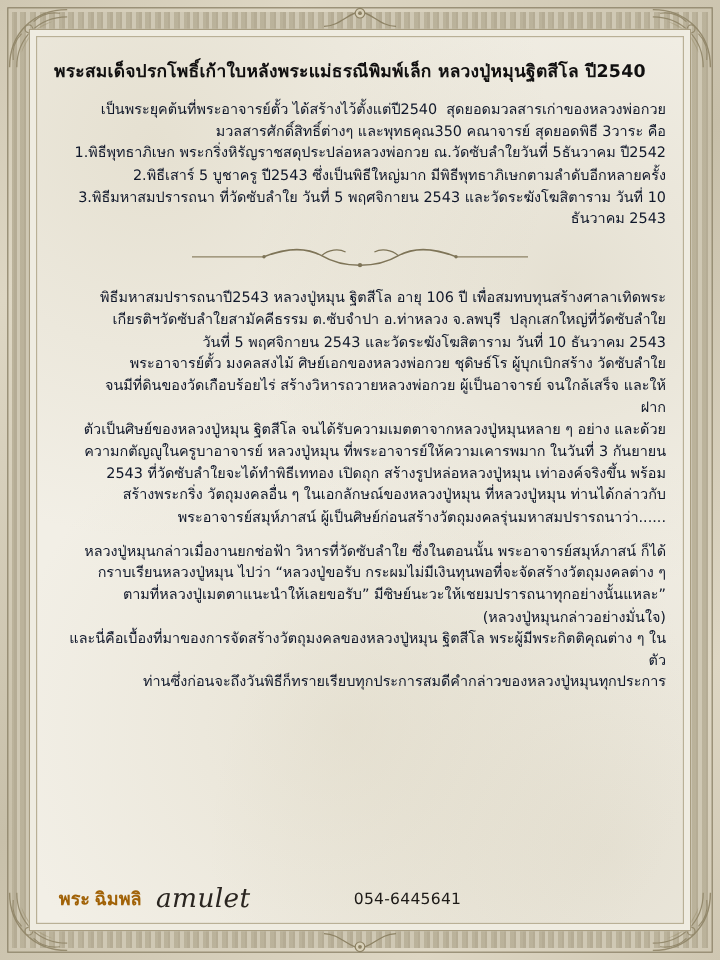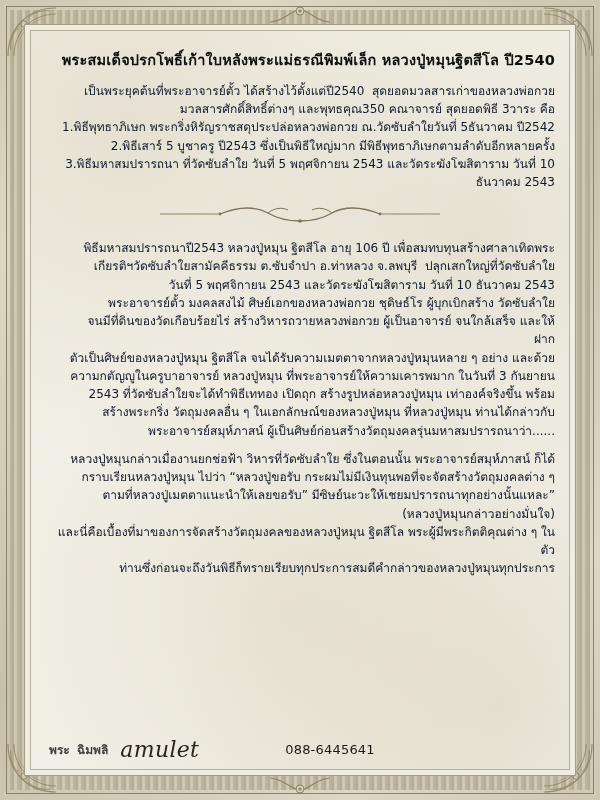--- a/index.html
+++ b/index.html
@@ -97,21 +97,21 @@
   }
 
   
   .content {
     position: relative;
     padding: 16px 14px 6px 14px;
     box-sizing: border-box;
     height: 100%;
   }
   .title {
-    text-align: right;
+    text-align: left;
     font-family: "DejaVu Sans", sans-serif;
     font-size: 14.5px;
     font-weight: bold;
     color: #111010;
     letter-spacing: .2px;
     margin: 4px 0 12px 0;
     line-height: 1.3;
   }
   .body-text {
     font-size: 12px;
@@ -141,24 +141,24 @@
     position: absolute;
     left: 0; right: 0; bottom: 0;
     height: 40px;
     display: flex;
     align-items: center;
     padding: 0 16px 0 18px;
     box-sizing: border-box;
     gap: 10px;
   }
   .brand-th {
-    font-size: 12px;
+    font-size: 15px;
     font-weight: bold;
-    color: #404040;
-    font-family: Liberation Mono, monospace;
+    color: #a16207;
+    font-family: Liberation Serif, serif;
   }
   .brand-en {
     font-family: "DejaVu Serif", serif;
     font-style: italic;
     font-size: 22px;
     color: #2a2520;
     margin-left: 2px;
     letter-spacing: .3px;
   }
   .footer-spacer { flex: 0 0 44px; }
@@ -284,17 +284,17 @@
 (หลวงปู่หมุนกล่าวอย่างมั่นใจ)
 และนี่คือเบื้องที่มาของการจัดสร้างวัตถุมงคลของหลวงปู่หมุน ฐิตสีโล พระผู้มีพระกิตติคุณต่าง ๆ ในตัว
 ท่านซึ่งก่อนจะถึงวันพิธีก็ทรายเรียบทุกประการสมดีคำกล่าวของหลวงปู่หมุนทุกประการ</div>
 
     </div>
 
     <div class="footer">
       <span class="brand-th">พระ ฉิมพลิ</span>
       <span class="brand-en">amulet</span>
       <span class="footer-spacer"></span>
-      <span class="phone">088-6445641</span>
+      <span class="phone">054-6445641</span>
     </div>
   </div>
 
 </div>
 
 </body></html>

